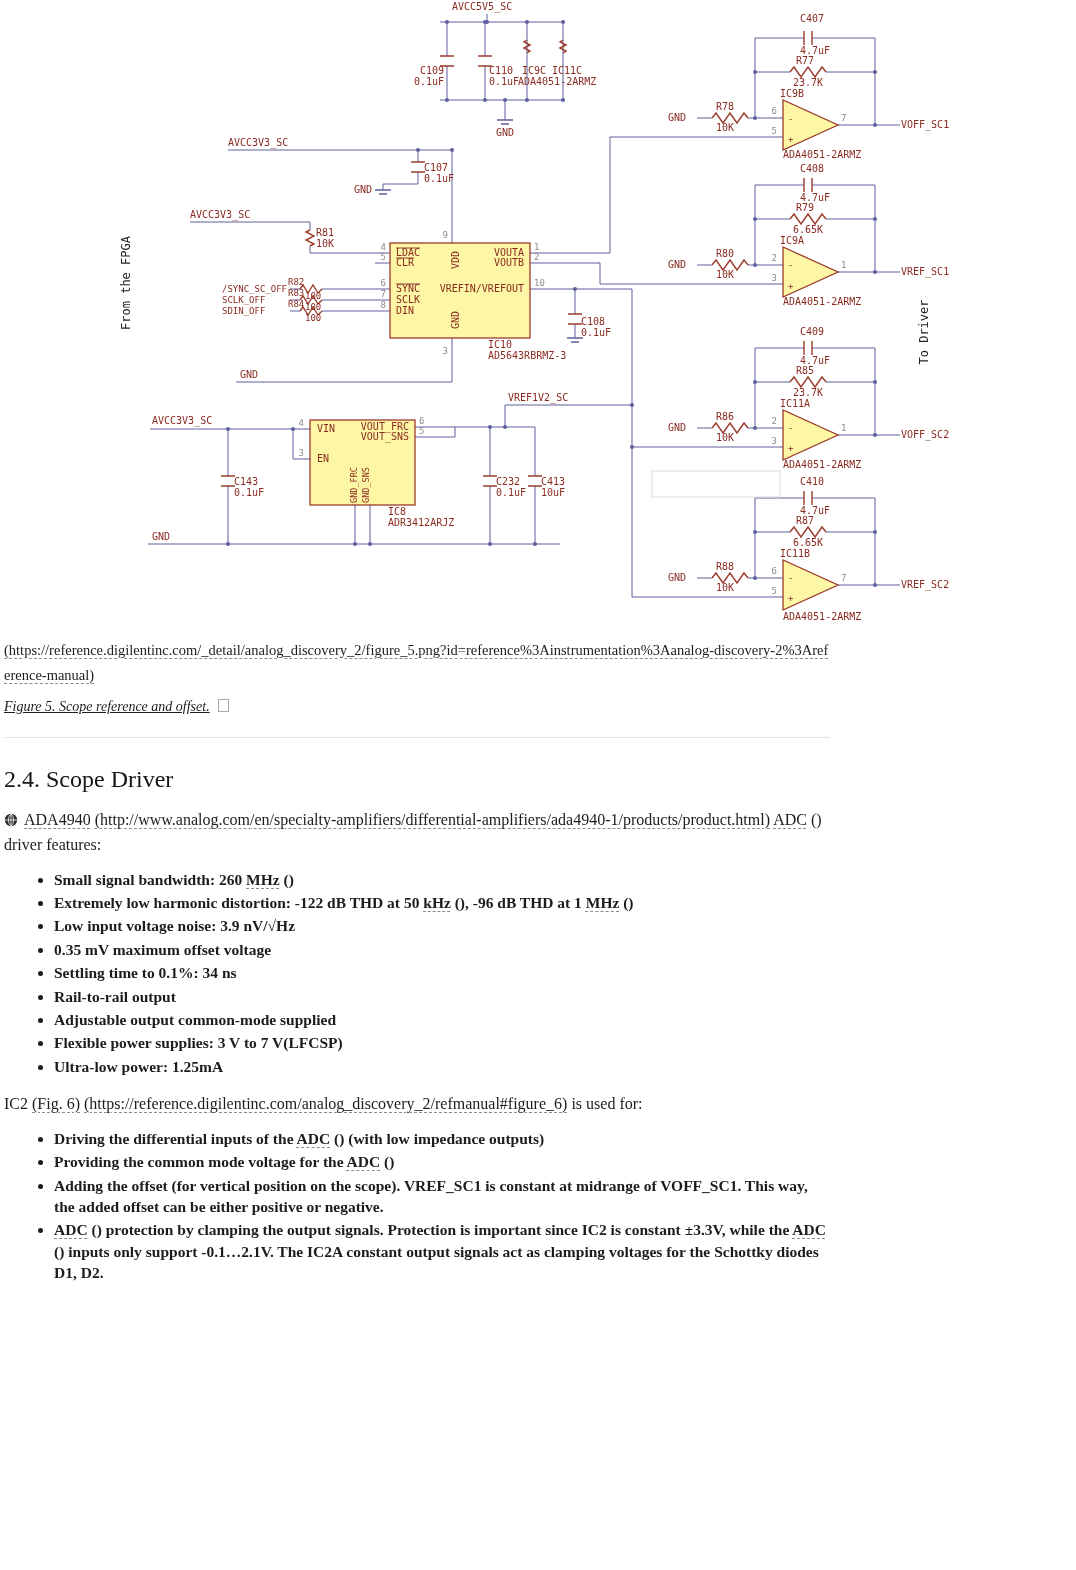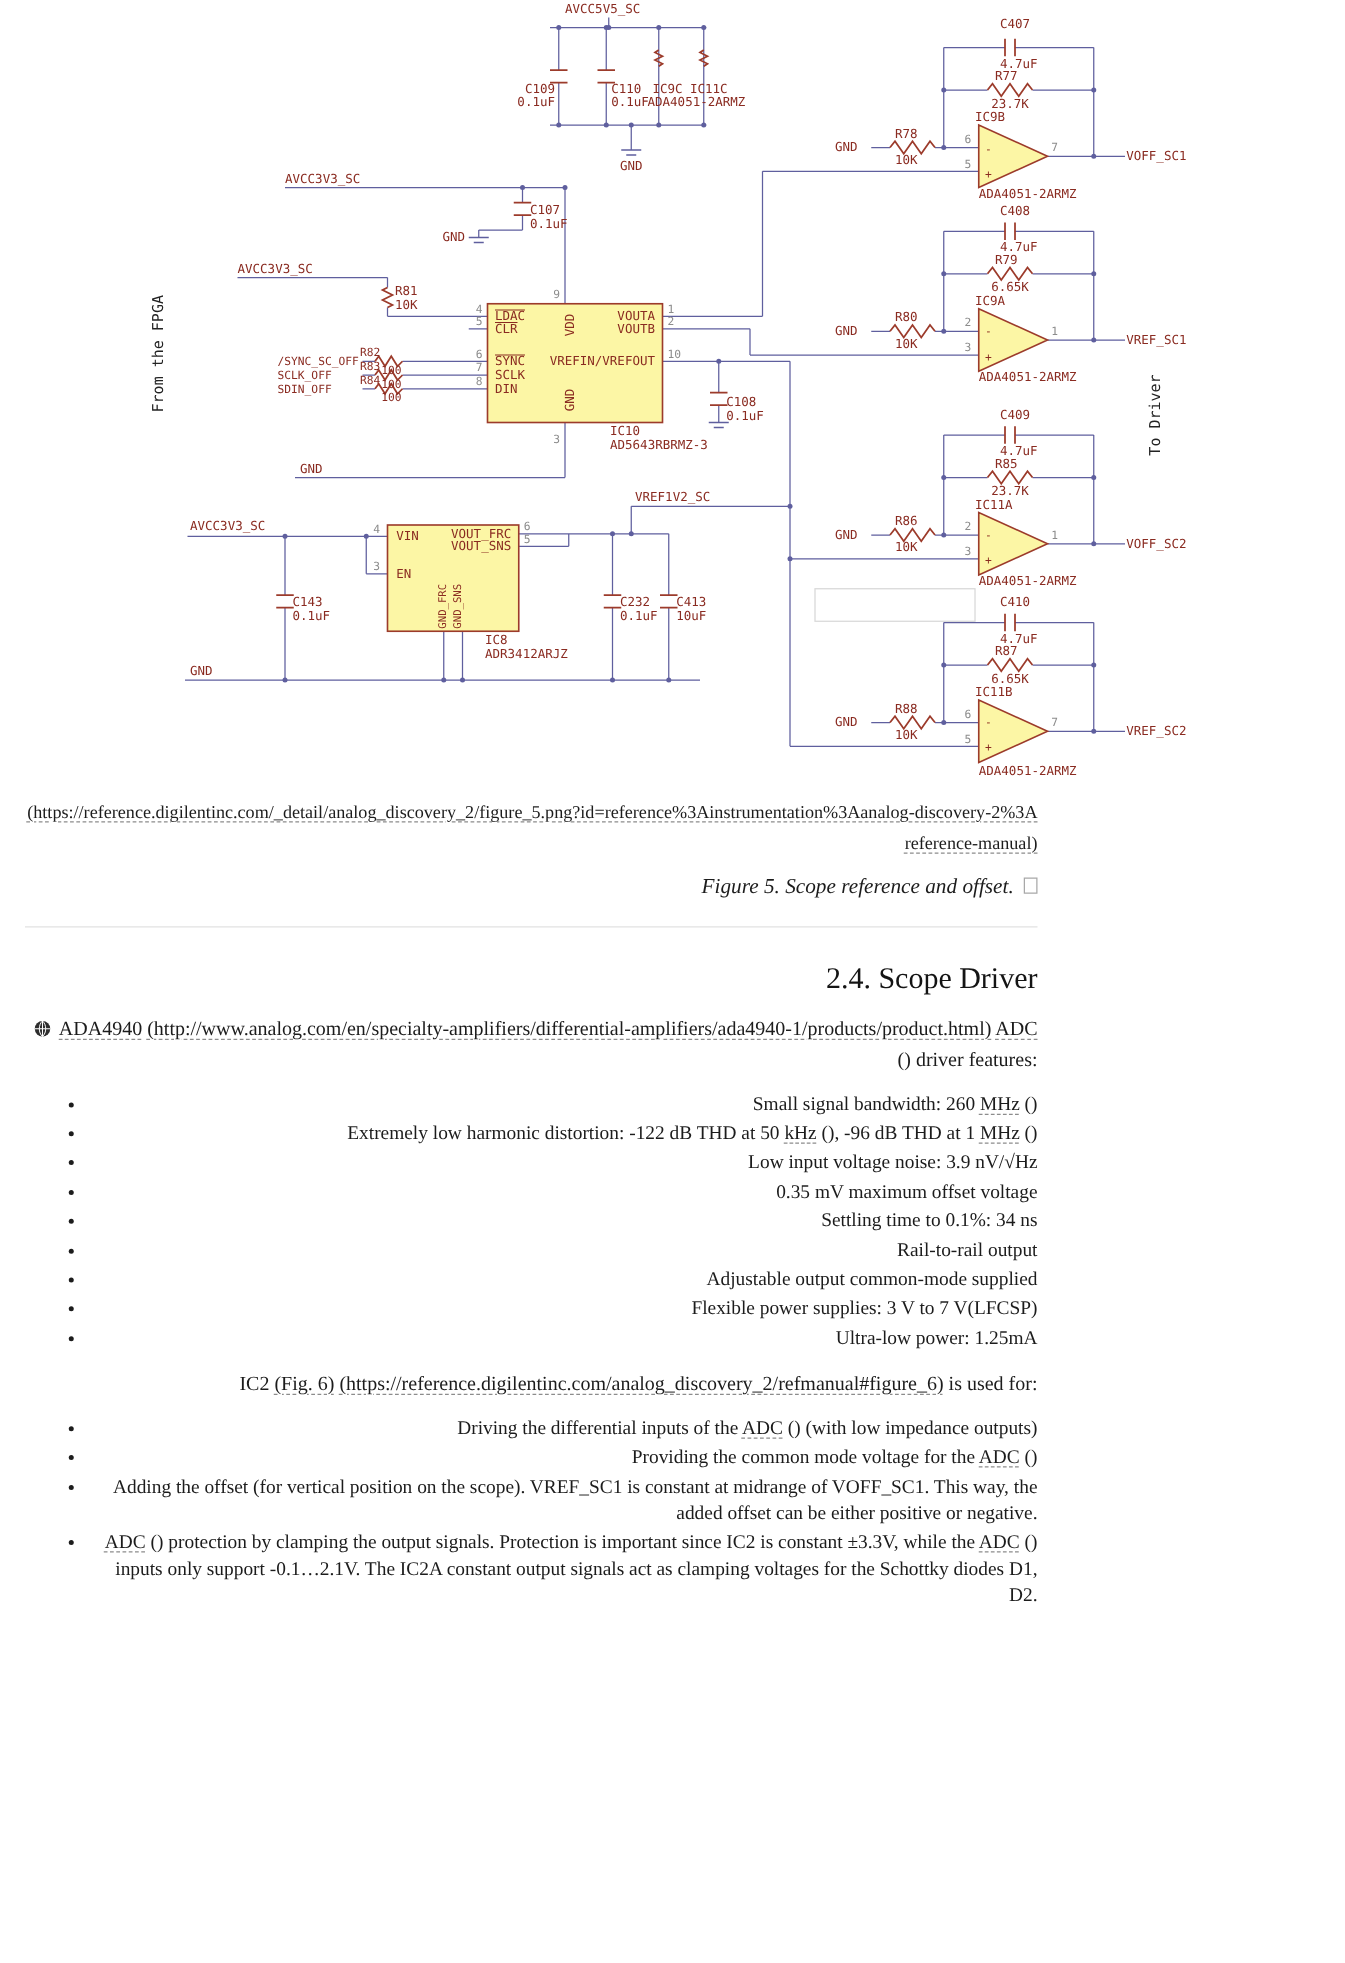--- a/index.html
+++ b/index.html
@@ -1,30 +1,30 @@
 <!DOCTYPE html>
 <html><head>
 <meta charset="utf-8">
 <style>
   html,body { margin:0; padding:0; background:#ffffff; }
   body { font-family:"Liberation Serif","DejaVu Serif",serif; color:#1c1c1c; }
   .page { width:852px; position:relative; }
   .figure-area { width:1076px; height:632px; position:relative; }
   #schematic { display:block; }
   #schematic text { font-family:"DejaVu Sans Mono",monospace; }
-  .content { padding:0 22px 40px 20px;text-align:right; }
+  .content { padding:0 22px 40px 4px; }
   .lk { text-decoration:underline; text-decoration-style:dashed; text-decoration-color:#8c8c8c; text-decoration-thickness:1px; text-underline-offset:3px; color:inherit; cursor:pointer; }
   .figlink { font-size:14.5px; line-height:1.7; margin:6px 0 0 0; word-break:break-all; max-width:1024px; }
-  .figcaption { font-style:italic; font-size:17px; margin:12px 0 0 0; }
+  .figcaption { font-style:italic; font-size:14px; margin:12px 0 0 0;text-decoration:underline; }
   .anchor-box { display:inline-block; width:9px; height:11px; border:1px solid #a8a8a8; margin-left:8px; vertical-align:-1px; font-style:normal; }
   hr.divider { border:none; border-top:1px solid #e2e2e2; margin:22px 0 0 0; }
   h2.section { font-size:24px; font-weight:400; color:#141414; margin:28px 0 16px 0; }
   p.lead { font-size:16px; line-height:1.42; margin:16px 0 0 0; }
   ul.blist { list-style:disc outside; margin:12px 0 0 0; padding-left:50px; }
-  ul.blist li { font-size:15.5px; line-height:1.38; margin:2px 0; }
+  ul.blist li { font-size:15.5px; line-height:1.38; margin:2px 0;font-weight:bold; }
   .globe { display:inline-block; margin-right:6px; vertical-align:-2px; }
 </style>
 </head>
 <body>
 
 <div class="page">
 
   <div class="figure-area">
     <svg id="schematic" width="1076" height="632" viewBox="0 0 1076 632">
 

